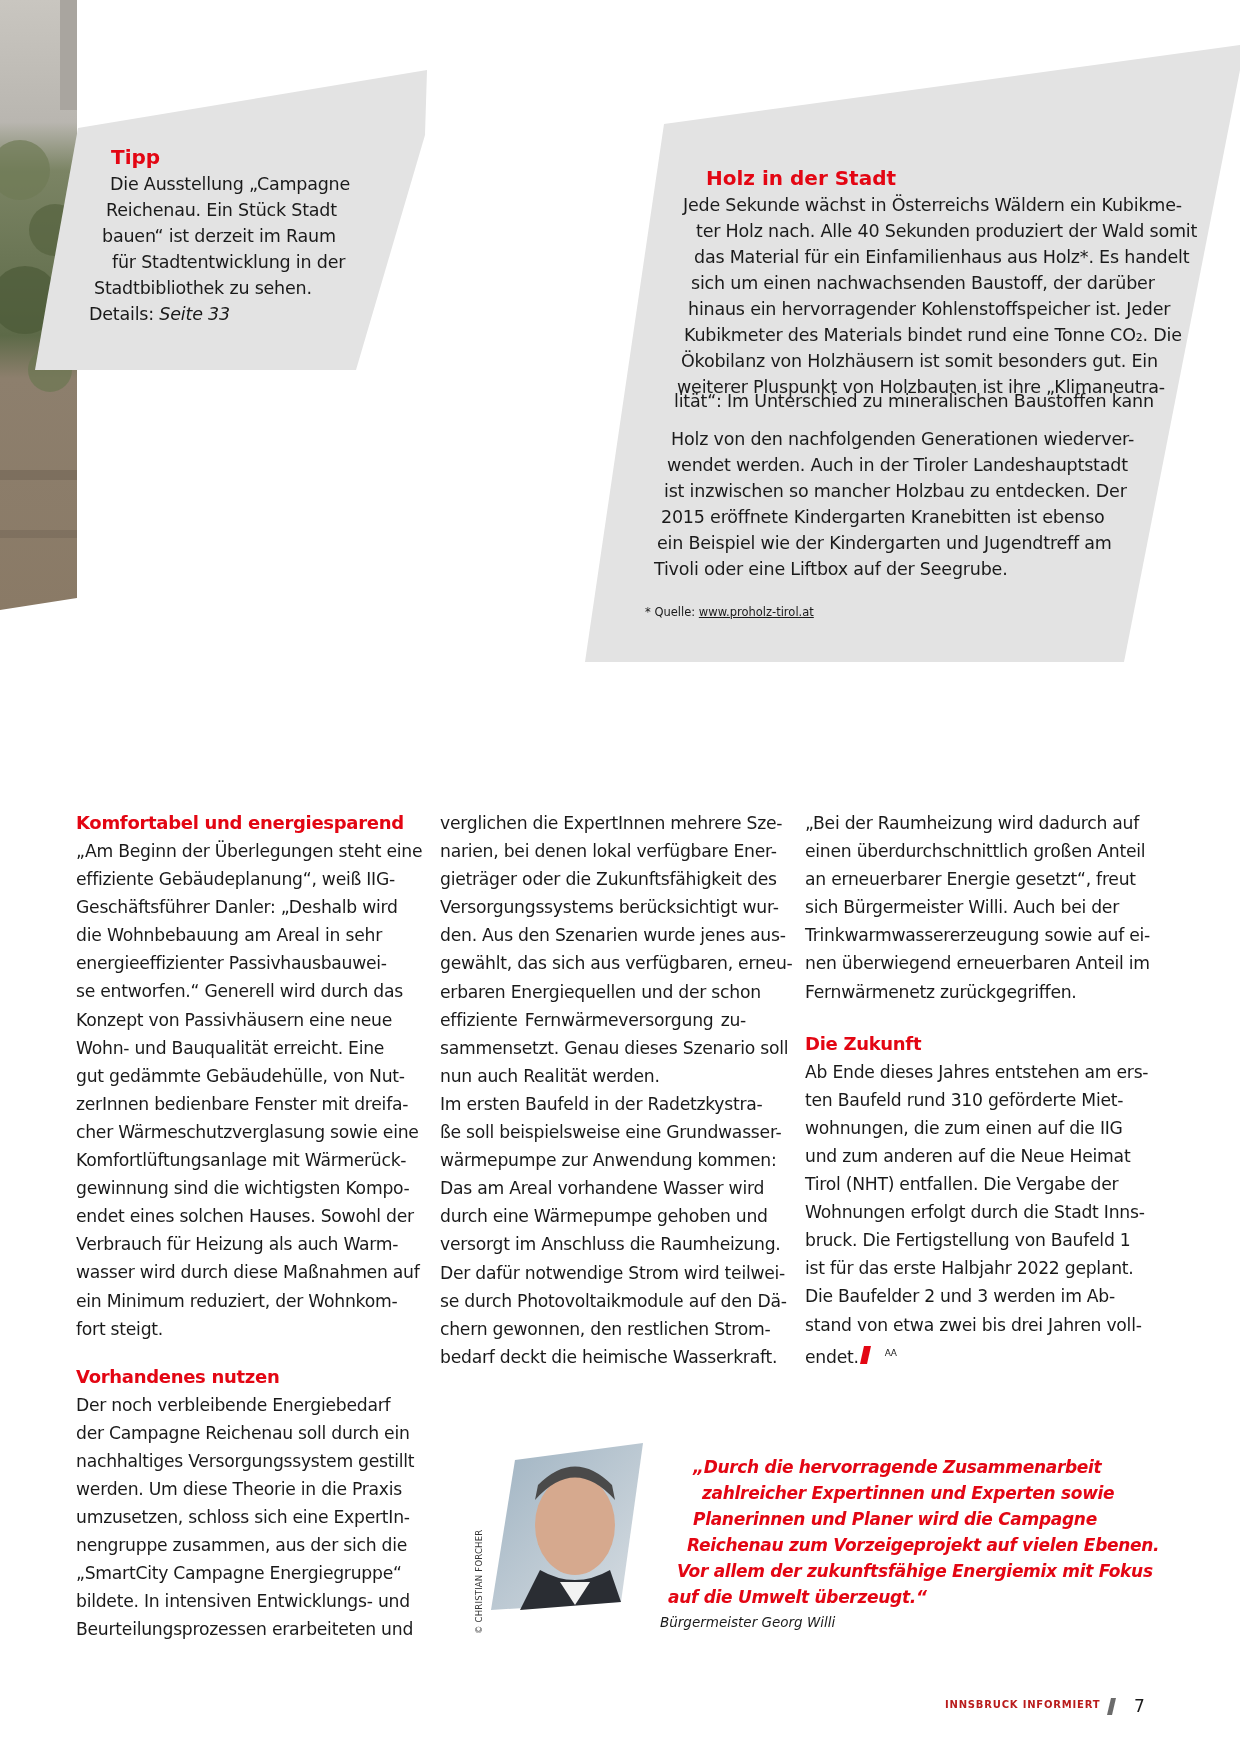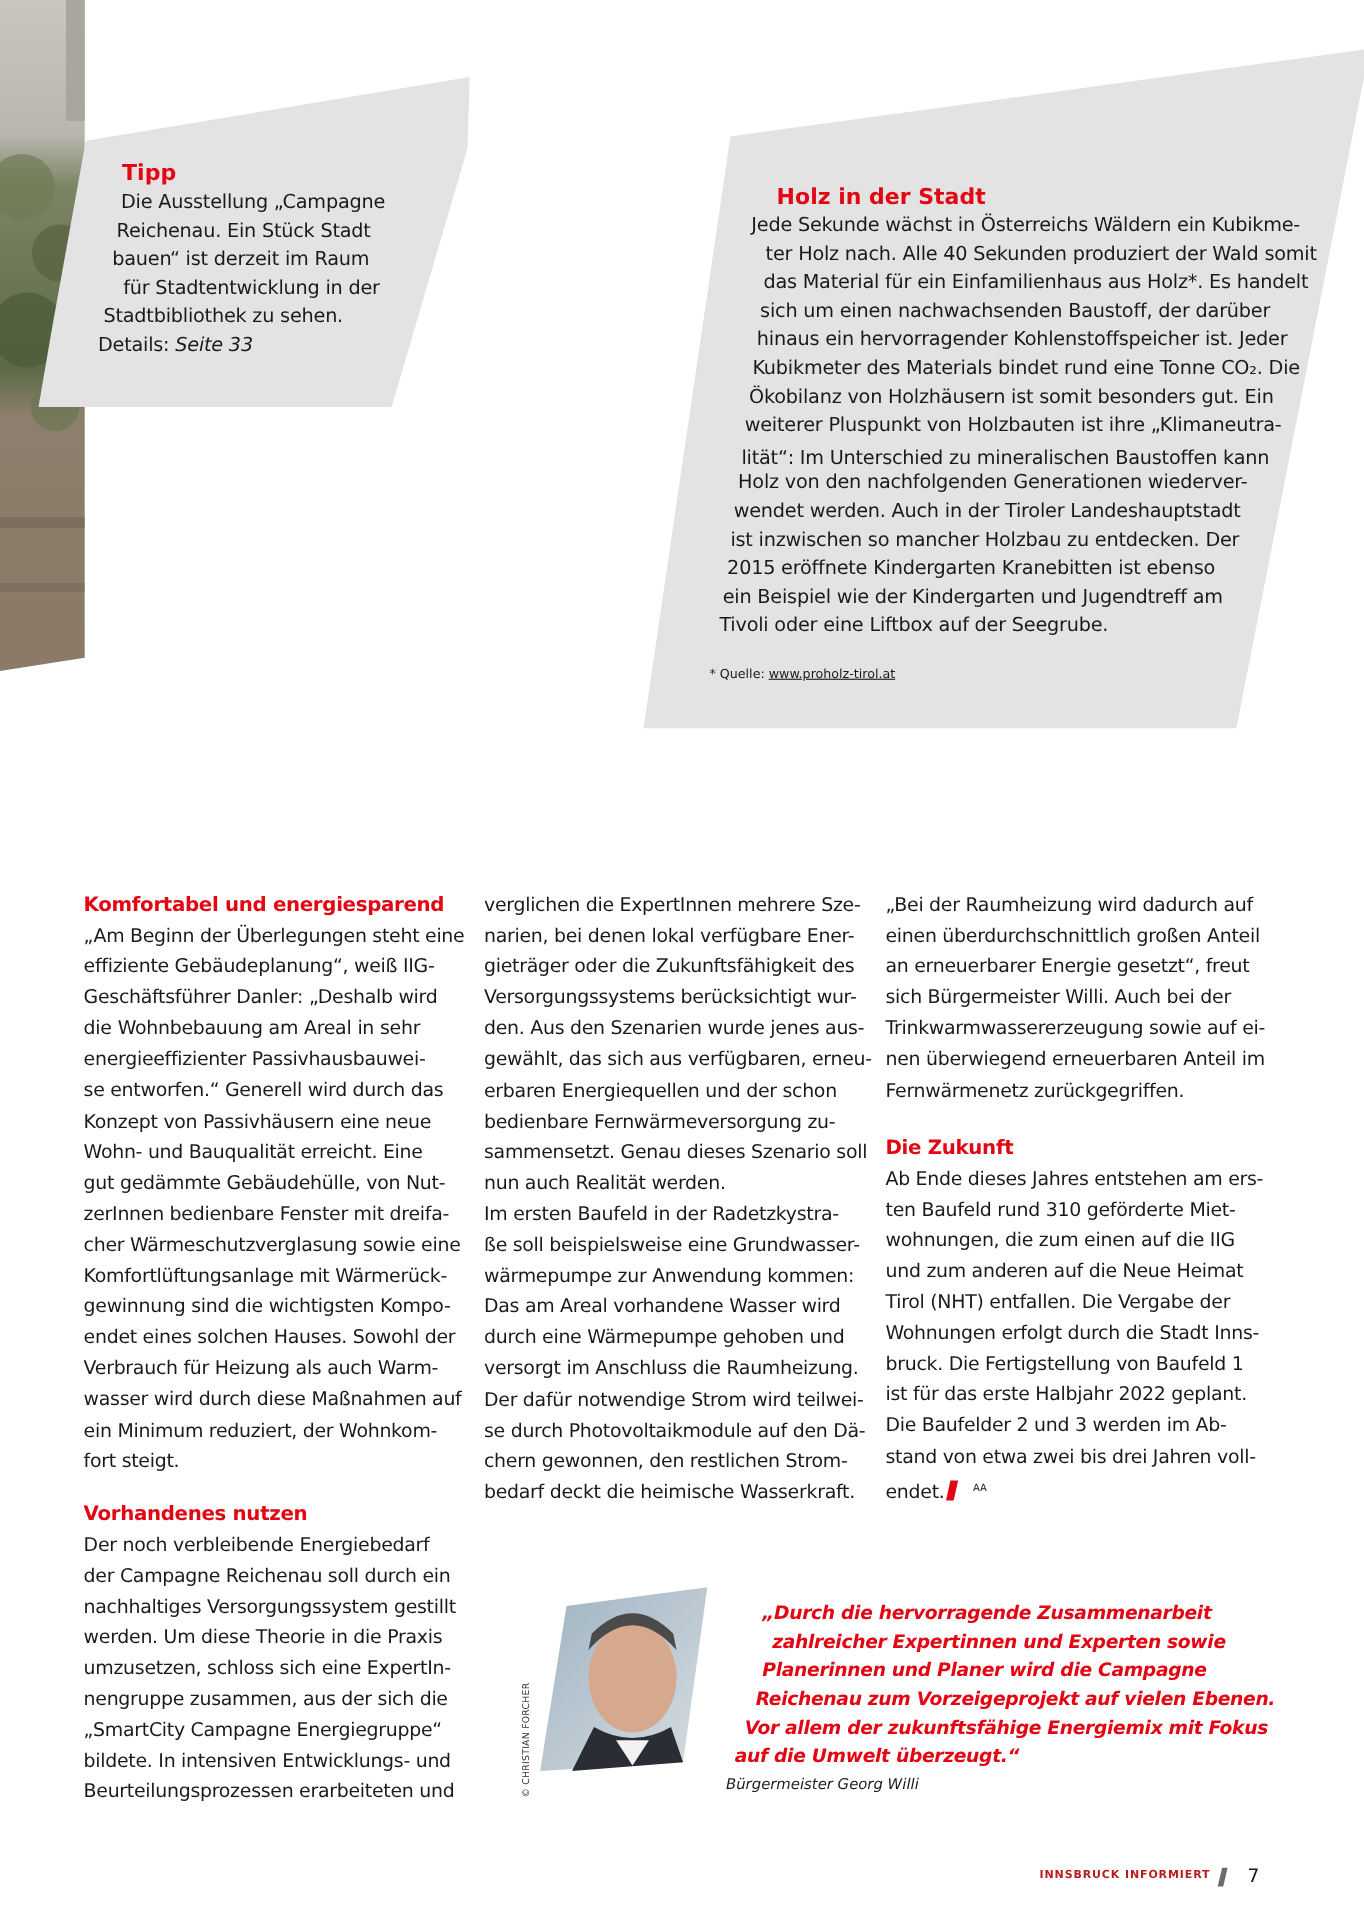--- a/index.html
+++ b/index.html
@@ -95,21 +95,21 @@
 <div class="abs h-box red" style="left:706px; top:166px;">Holz in der Stadt</div>
 <div class="box-text">
   <span class="box-line" style="left:683px; top:192px;">Jede Sekunde wächst in Österreichs Wäldern ein Kubikme-</span>
   <span class="box-line" style="left:696px; top:218px;">ter Holz nach. Alle 40 Sekunden produziert der Wald somit</span>
   <span class="box-line" style="left:694px; top:244px;">das Material für ein Einfamilienhaus aus Holz*. Es handelt</span>
   <span class="box-line" style="left:691px; top:270px;">sich um einen nachwachsenden Baustoff, der darüber</span>
   <span class="box-line" style="left:688px; top:296px;">hinaus ein hervorragender Kohlenstoffspeicher ist. Jeder</span>
   <span class="box-line" style="left:684px; top:322px;">Kubikmeter des Materials bindet rund eine Tonne CO₂. Die</span>
   <span class="box-line" style="left:681px; top:348px;">Ökobilanz von Holzhäusern ist somit besonders gut. Ein</span>
   <span class="box-line" style="left:677px; top:374px;">weiterer Pluspunkt von Holzbauten ist ihre „Klimaneutra-</span>
-  <span class="box-line" style="left:674px; top:404px;">lität“: Im Unterschied zu mineralischen Baustoffen kann</span>
+  <span class="box-line" style="left:674px; top:388px;">lität“: Im Unterschied zu mineralischen Baustoffen kann</span>
   <span class="box-line" style="left:671px; top:426px;">Holz von den nachfolgenden Generationen wiederver-</span>
   <span class="box-line" style="left:667px; top:452px;">wendet werden. Auch in der Tiroler Landeshauptstadt</span>
   <span class="box-line" style="left:664px; top:478px;">ist inzwischen so mancher Holzbau zu entdecken. Der</span>
   <span class="box-line" style="left:661px; top:504px;">2015 eröffnete Kindergarten Kranebitten ist ebenso</span>
   <span class="box-line" style="left:657px; top:530px;">ein Beispiel wie der Kindergarten und Jugendtreff am</span>
   <span class="box-line" style="left:654px; top:556px;">Tivoli oder eine Liftbox auf der Seegrube.</span>
 </div>
 <div class="source" style="left:645px; top:605px;"><span>* Quelle: </span><u>www.proholz-tirol.at</u></div>
 
 <div class="col" style="left:76px; top:809px;">
@@ -151,21 +151,21 @@
 
 <div class="col" style="left:440px; top:809px;">
   <div>
       <span class="line">verglichen die ExpertInnen mehrere Sze-</span>
       <span class="line">narien, bei denen lokal verfügbare Ener-</span>
       <span class="line">gieträger oder die Zukunftsfähigkeit des</span>
       <span class="line">Versorgungssystems berücksichtigt wur-</span>
       <span class="line">den. Aus den Szenarien wurde jenes aus-</span>
       <span class="line">gewählt, das sich aus verfügbaren, erneu-</span>
       <span class="line">erbaren Energiequellen und der schon</span>
-      <span class="line">bedienbare Fernwärmeversorgung zu-</span>
+      <span class="line">effiziente Fernwärmeversorgung zu-</span>
       <span class="line">sammensetzt. Genau dieses Szenario soll</span>
       <span class="line last">nun auch Realität werden.</span>
     </div>
   <div>
       <span class="line">Im ersten Baufeld in der Radetzkystra-</span>
       <span class="line">ße soll beispielsweise eine Grundwasser-</span>
       <span class="line">wärmepumpe zur Anwendung kommen:</span>
       <span class="line">Das am Areal vorhandene Wasser wird</span>
       <span class="line">durch eine Wärmepumpe gehoben und</span>
       <span class="line">versorgt im Anschluss die Raumheizung.</span>

